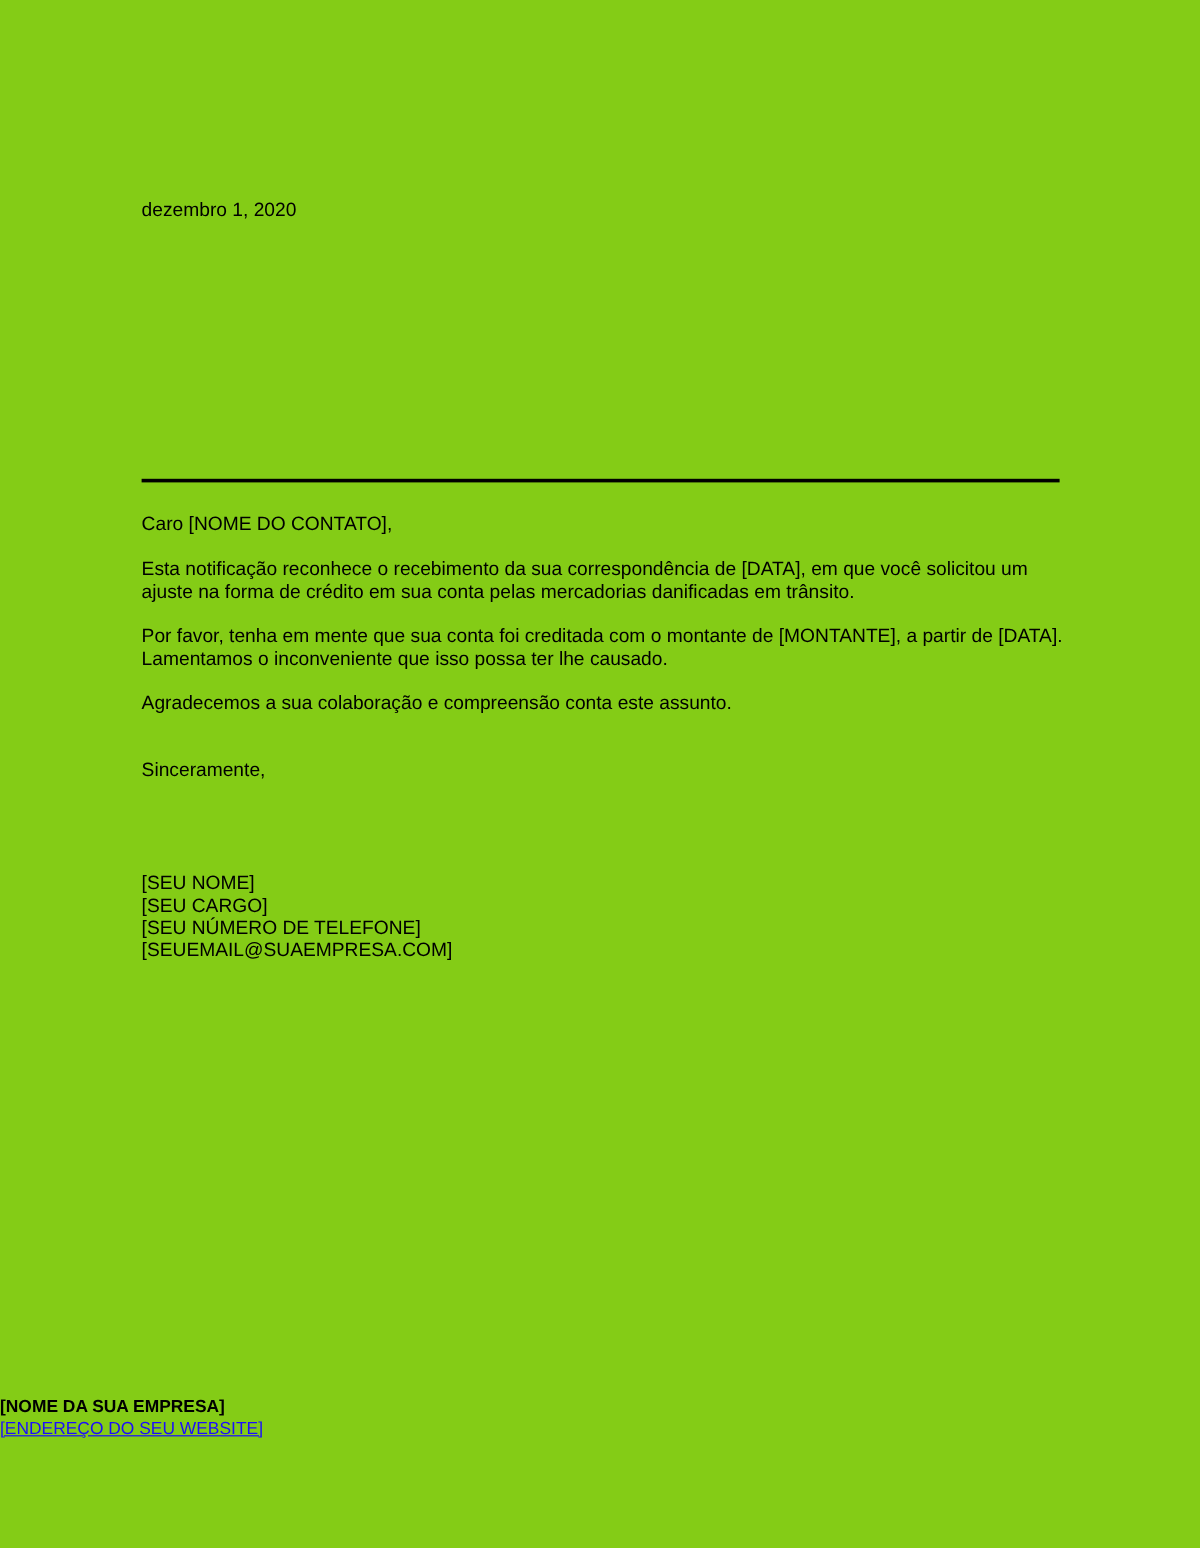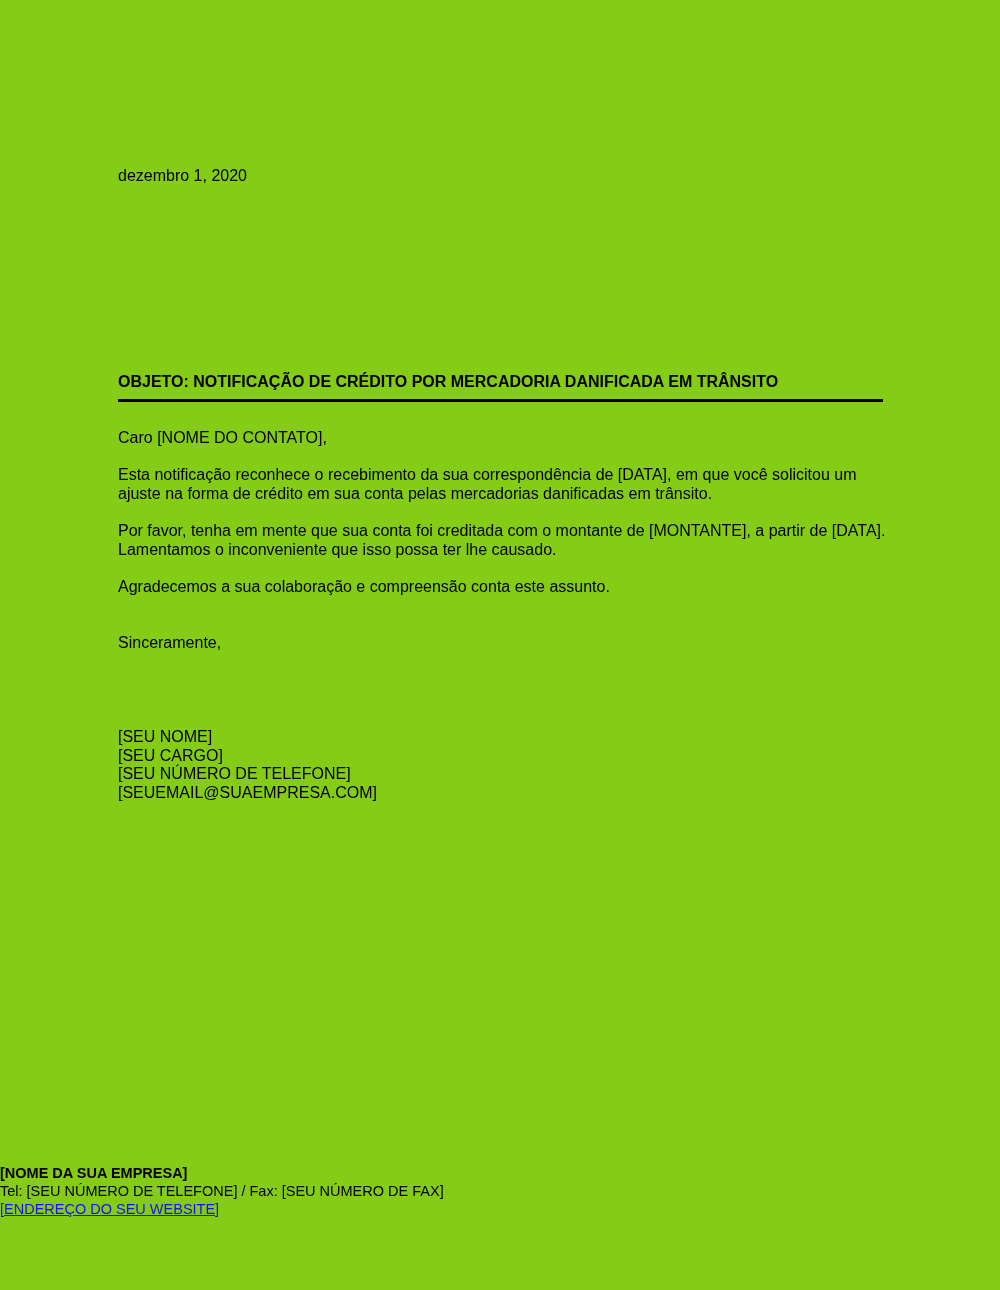--- a/index.html
+++ b/index.html
@@ -69,37 +69,35 @@
     }
   </style>
 </head>
 <body>
 
 <div class="page">
 
   <div class="block date">dezembro 1, 2020</div>
 
 
-  <div class="subject">OBJETO: NOTIFICAÇÃO DE CRÉDITO POR MERCADORIA DANIFICADA EM TRÂNSITO</div>
   <div class="divider"></div>
 
   <div class="block salutation">Caro [NOME DO CONTATO],</div>
 
   <div class="block para1">Esta notificação reconhece o recebimento da sua correspondência de [DATA], em que você solicitou um ajuste na forma de crédito em sua conta pelas mercadorias danificadas em trânsito.</div>
   <div class="block para2">Por favor, tenha em mente que sua conta foi creditada com o montante de [MONTANTE], a partir de [DATA]. Lamentamos o inconveniente que isso possa ter lhe causado.</div>
   <div class="block para3">Agradecemos a sua colaboração e compreensão conta este assunto.</div>
 
   <div class="block closing">Sinceramente,</div>
 
   <div class="block signature">
     <div>[SEU NOME]</div>
     <div>[SEU CARGO]</div>
     <div>[SEU NÚMERO DE TELEFONE]</div>
     <div>[SEUEMAIL@SUAEMPRESA.COM]</div>
   </div>
 
   <div class="footer">
     <div class="company">[NOME DA SUA EMPRESA]</div>
-    <div>Tel: [SEU NÚMERO DE TELEFONE] / Fax: [SEU NÚMERO DE FAX]</div>
     <div><a href="#">[ENDEREÇO DO SEU WEBSITE]</a></div>
   </div>
 
 </div>
 
 </body></html>

